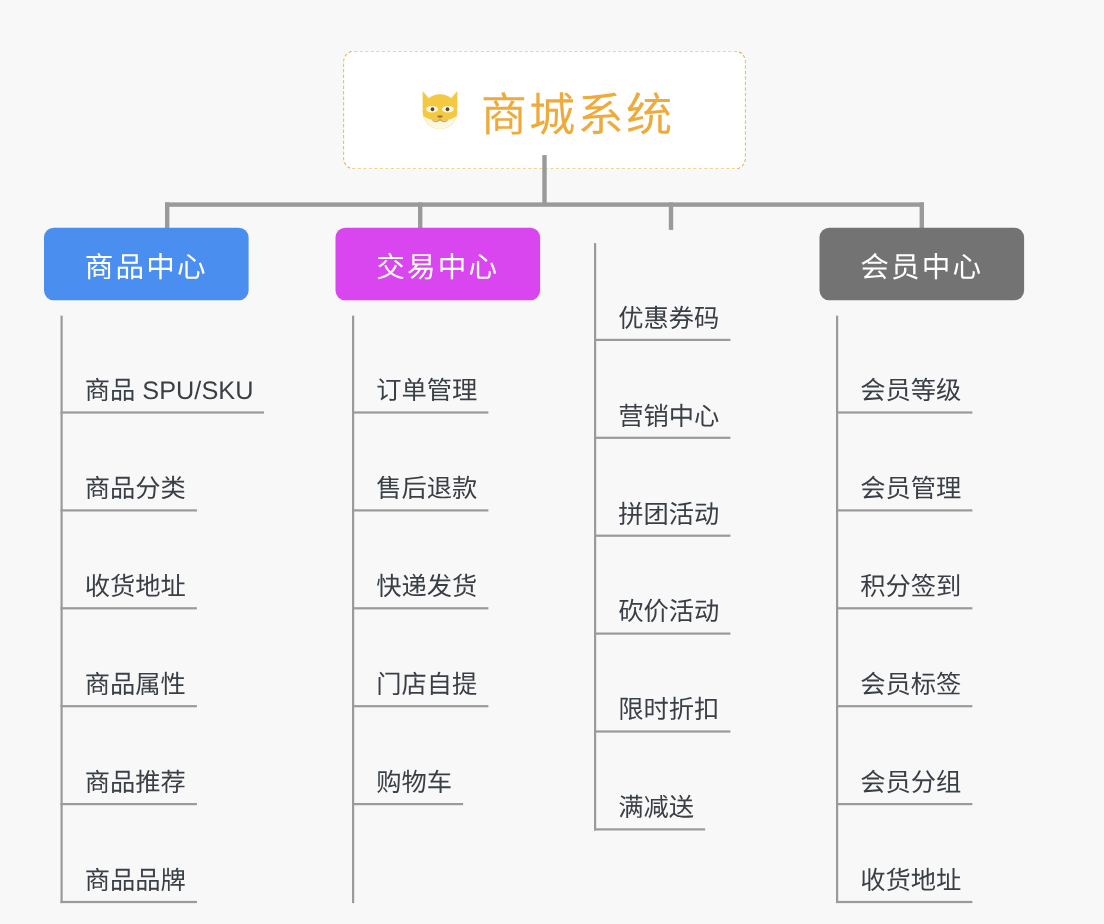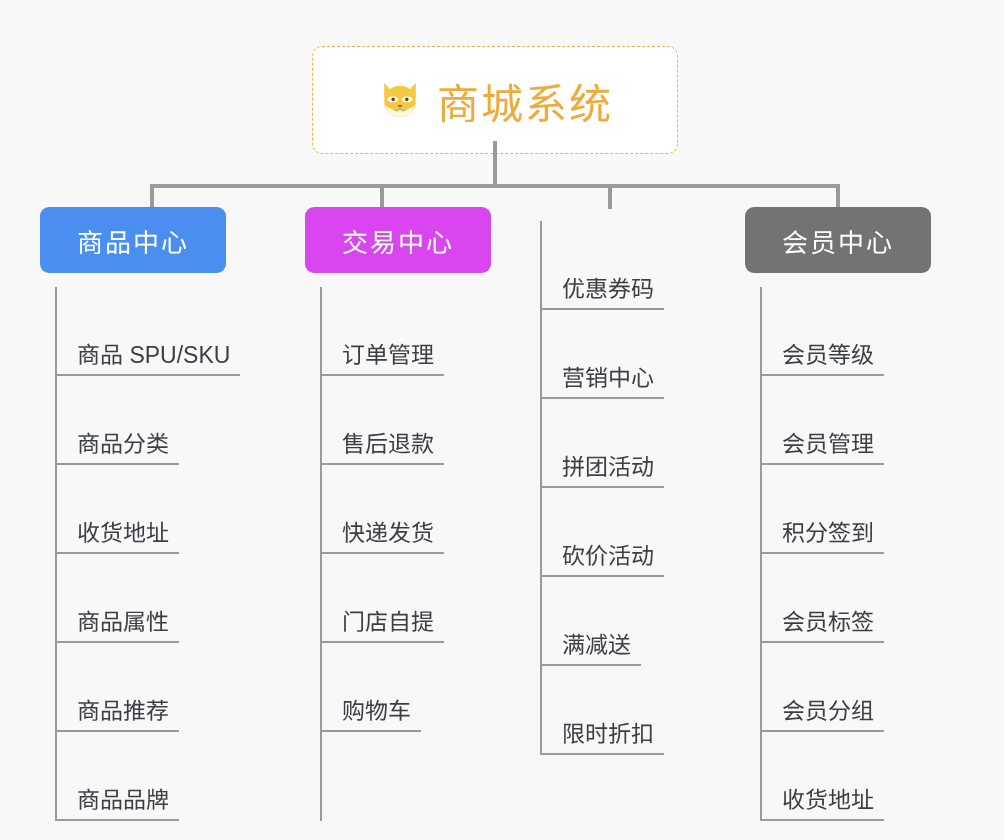--- a/index.html
+++ b/index.html
@@ -232,24 +232,24 @@
       <div class="leaf-item">
           <span class="leaf-label" style="border-bottom-color: rgb(154, 154, 154);">营销中心</span>
         </div>
       <div class="leaf-item">
           <span class="leaf-label" style="border-bottom-color: rgb(154, 154, 154);">拼团活动</span>
         </div>
       <div class="leaf-item">
           <span class="leaf-label" style="border-bottom-color: rgb(154, 154, 154);">砍价活动</span>
         </div>
       <div class="leaf-item">
+          <span class="leaf-label" style="border-bottom-color: rgb(154, 154, 154);">限时折扣</span>
+        </div>
+      <div class="leaf-item">
           <span class="leaf-label" style="border-bottom-color: rgb(154, 154, 154);">满减送</span>
-        </div>
-      <div class="leaf-item">
-          <span class="leaf-label" style="border-bottom-color: rgb(154, 154, 154);">限时折扣</span>
         </div>
     </div>
   </div>
 
   <div class="column col3">
     <div class="cat-box" style="background: #737373;">
       <span>会员中心</span>
     </div>
     <div class="leaf-list">
       <div class="leaf-trunk" style="height: 534px; background: rgb(154, 154, 154);"></div>

